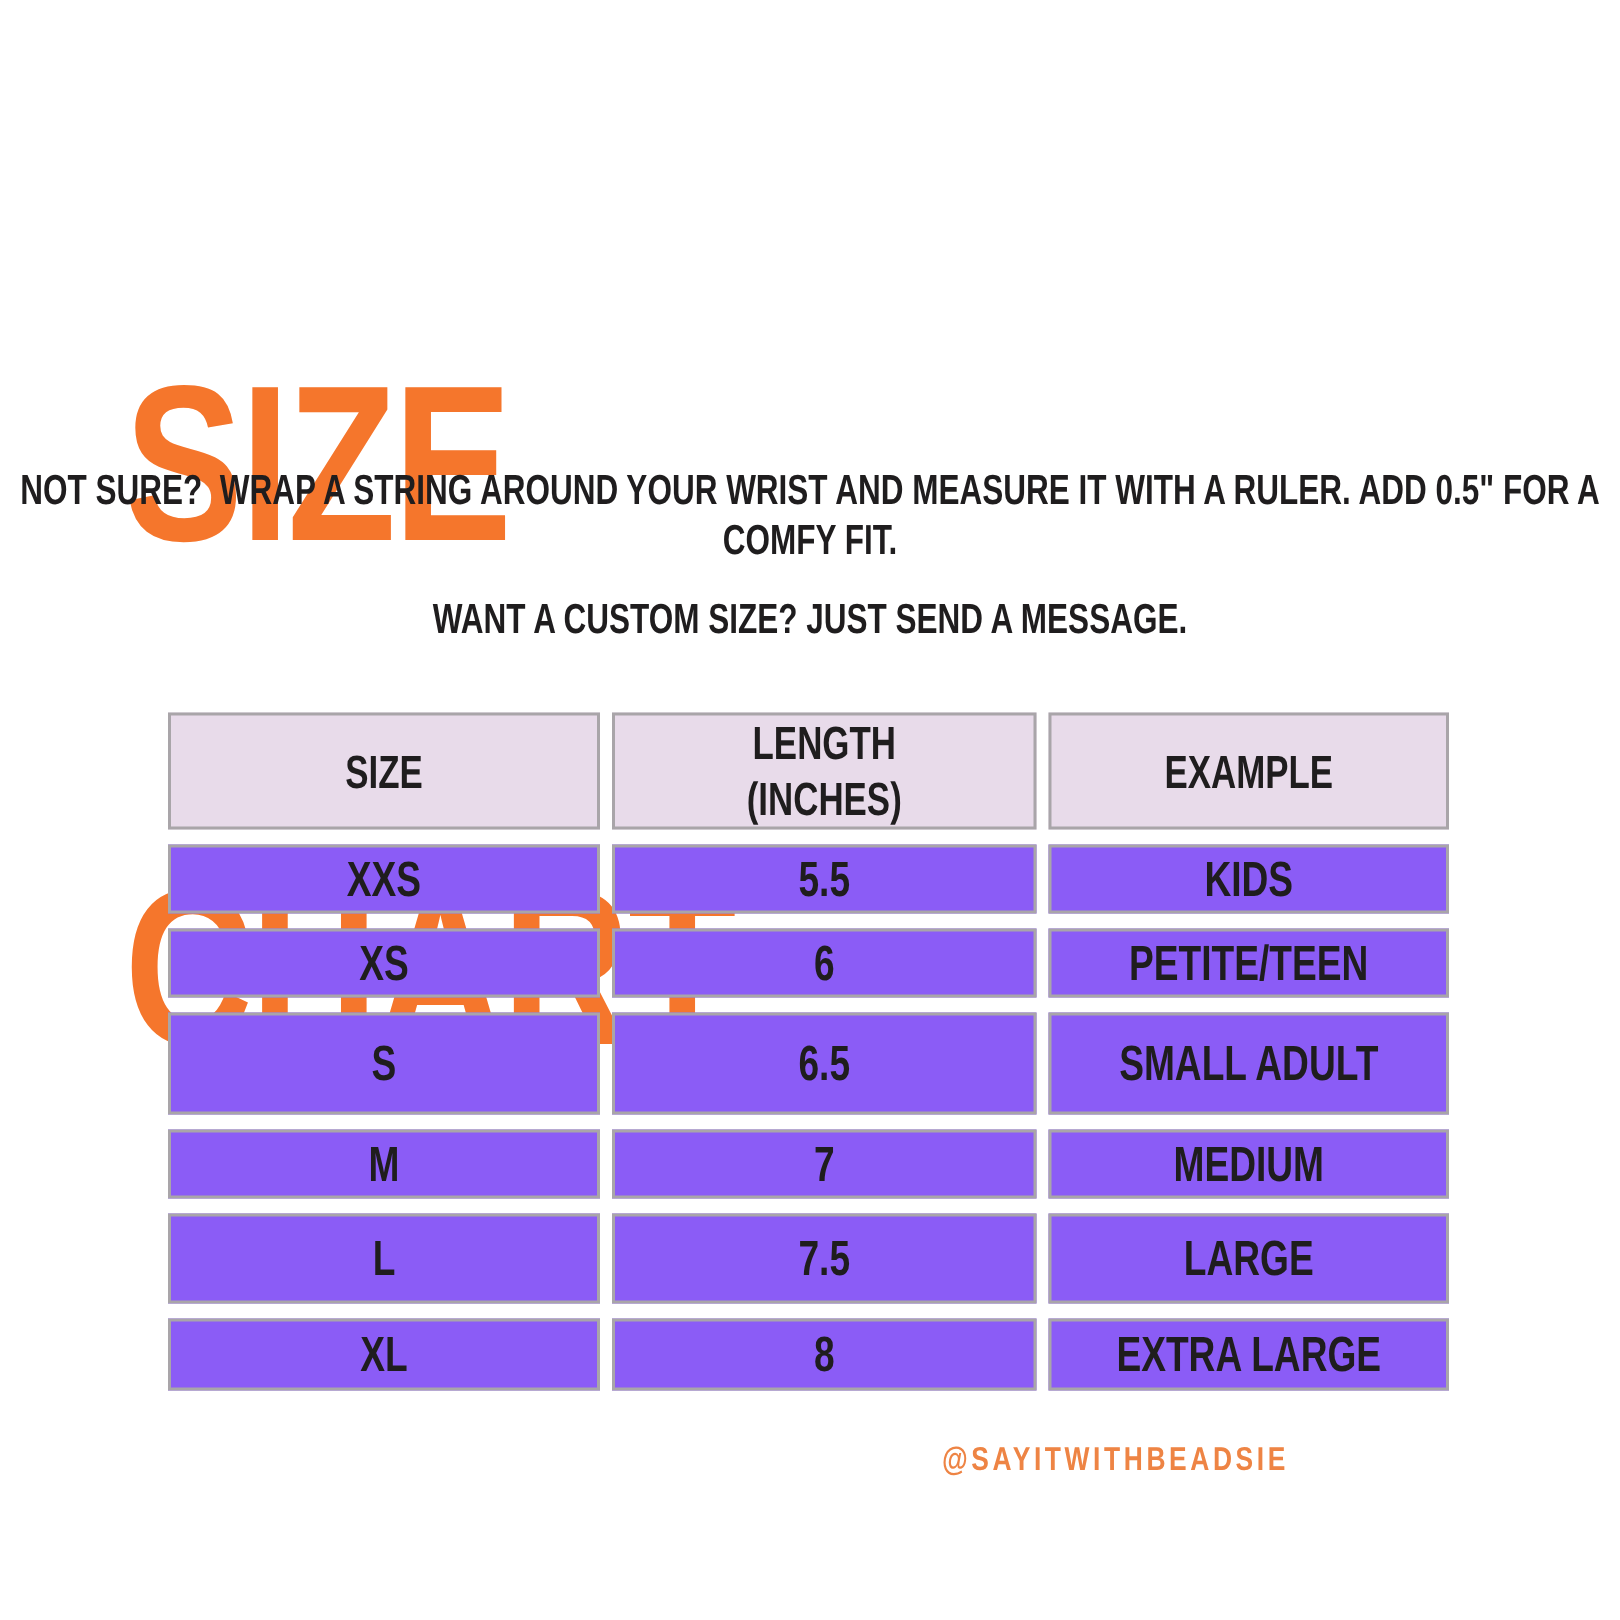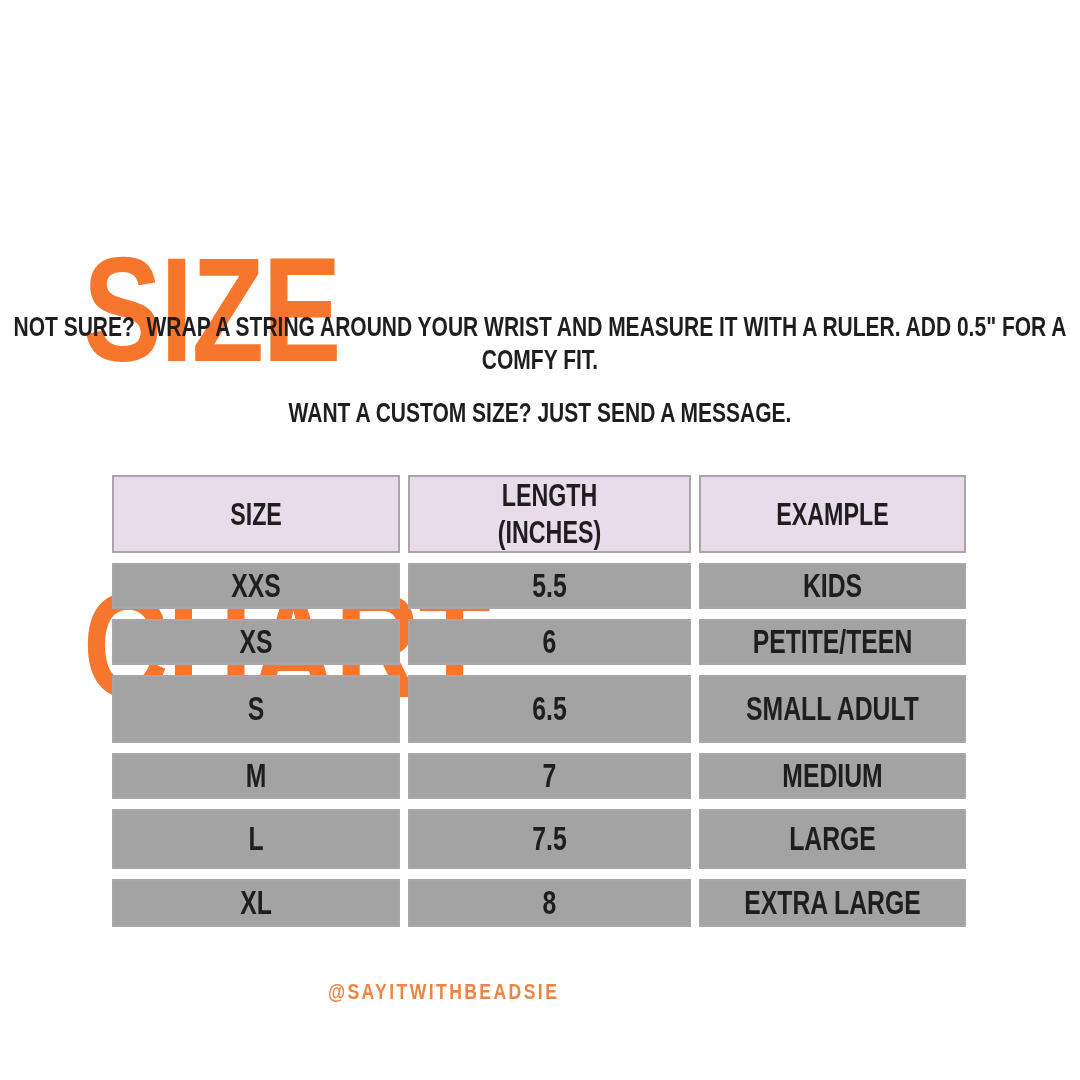--- a/index.html
+++ b/index.html
@@ -57,21 +57,21 @@
     left: 112px; top: 475px;
     display: grid;
     grid-template-columns: 288px 283px 267px;
     grid-template-rows: 78px 46px 46px 68px 46px 60px 48px;
     column-gap: 8px;
     row-gap: 10px;
   }
   .trow { display: contents; }
   .cell, .hcell {
     border: 2px solid var(--cell_border_gray);
-    background: #a3a3a3;
+    background: #8b5cf6;
     display: flex;
     align-items: center;
     justify-content: center;
     color: var(--text_dark);
   }
   .hcell { background: var(--header_lavender); }
   .cell span, .hcell span {
     display: block;
     width: 100%;
     text-align: center;
@@ -81,22 +81,21 @@
     transform-origin: 50% 50%;
   }
   .cell span  { font-size: 33px; line-height: 36px; }
   .hcell span { font-size: 31px; line-height: 37px; }
 
   
   .footer {
     position: absolute;
     top: 958px; left: 0;
     width: 888px;
-    text-align: center;
-    margin-top: 19px;
+    text-align: right;
   }
   .footer span {
     display: inline-block;
     color: var(--footer_orange);
     font-weight: 800;
     font-size: 22px;
     line-height: 30px;
     letter-spacing: 3px;
     transform: scaleX(0.8);
     transform-origin: 50% 50%;

